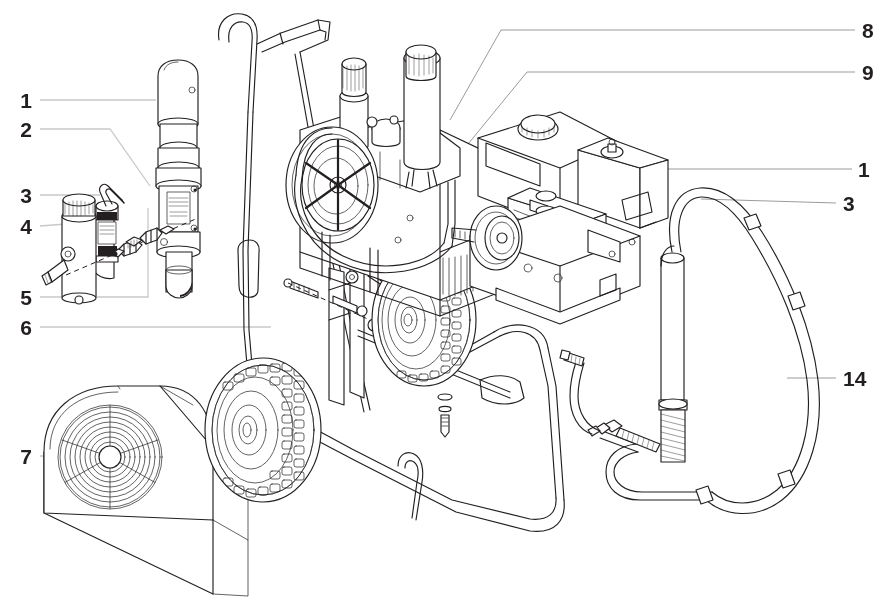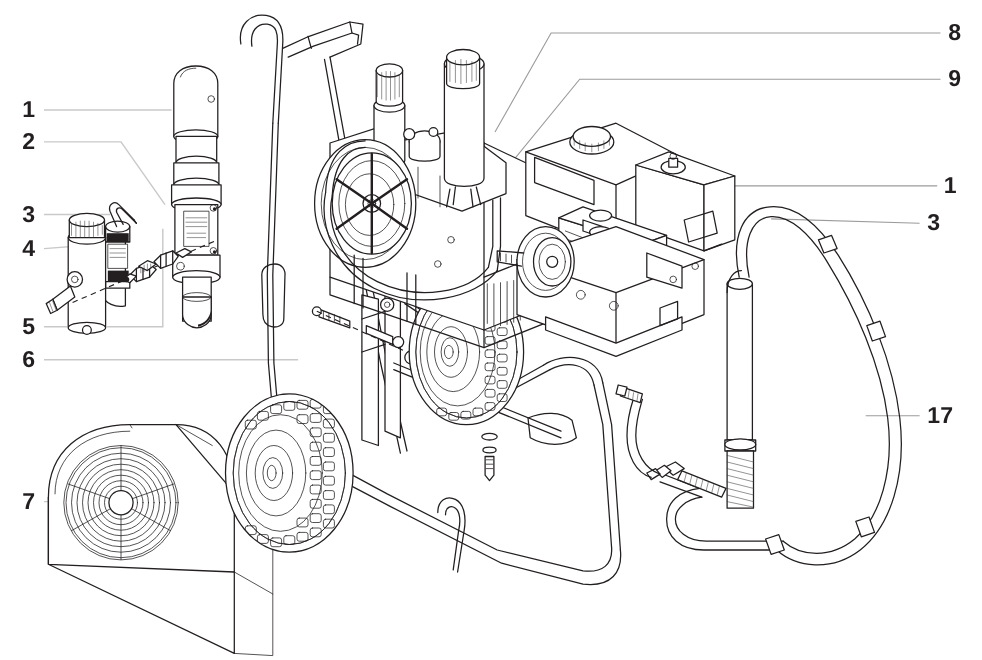--- a/index.html
+++ b/index.html
@@ -603,15 +603,15 @@
   <div class="callout left" style="left:32px;top:195px;">3</div>
   <div class="callout left" style="left:32px;top:226px;">4</div>
   <div class="callout left" style="left:32px;top:297px;">5</div>
   <div class="callout left" style="left:32px;top:327px;">6</div>
   <div class="callout left" style="left:32px;top:456px;">7</div>
 
   <div class="callout right" style="left:862px;top:30px;">8</div>
   <div class="callout right" style="left:862px;top:72px;">9</div>
   <div class="callout right" style="left:858px;top:169px;">1</div>
   <div class="callout right" style="left:843px;top:203px;">3</div>
-  <div class="callout right" style="left:843px;top:378px;">17</div>
+  <div class="callout right" style="left:843px;top:378px;">14</div>
 
 </div>
 
 </body></html>

